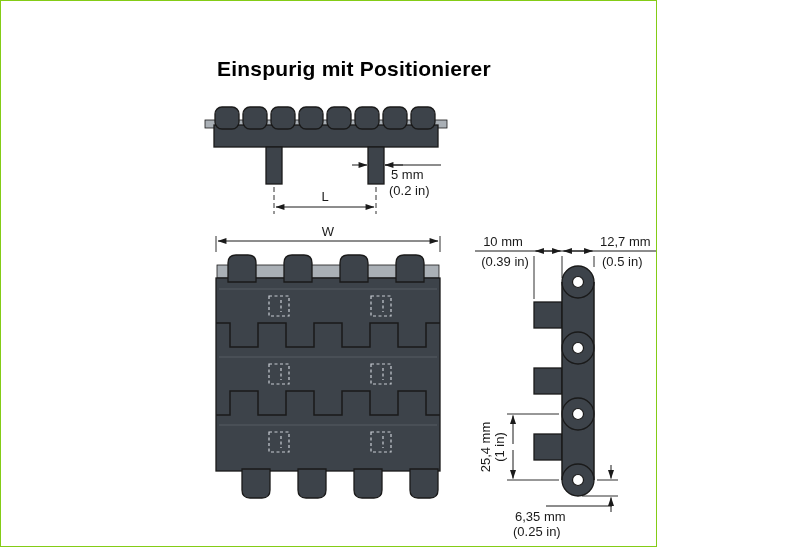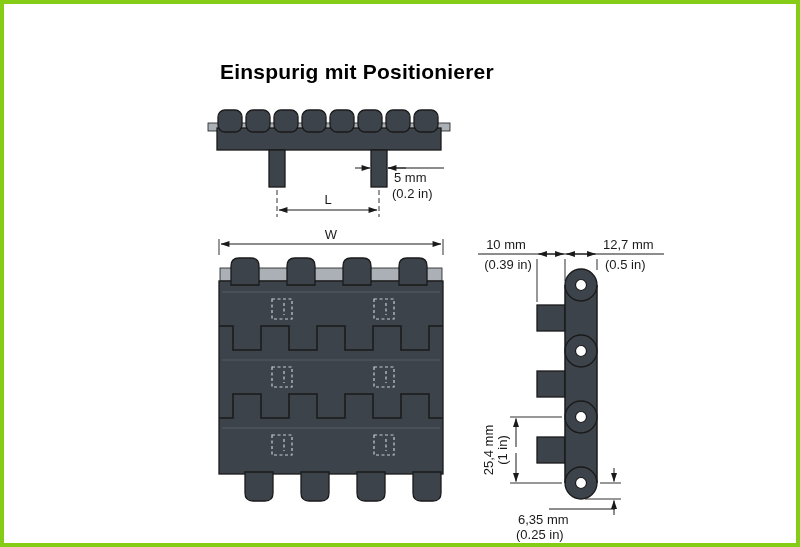--- a/index.html
+++ b/index.html
@@ -1,18 +1,18 @@
 <!DOCTYPE html>
 <html style="--module: #3d434a; --module-highlight: #5a6169; --rod: #aab0b6; --line: #1a1a1a; --hidden-line: #c9ced4; --background: #ffffff;"><head>
 <meta charset="utf-8">
 <style>
   html,body{margin:0;padding:0;background:#fff;}
   .canvas{
-    position:relative;width:800px;height:547px;box-sizing:border-box;
-    background:var(--background,#fff);border:4px solid #84cc16;overflow:hidden;
+    position:relative;width:657px;height:547px;box-sizing:border-box;
+    background:var(--background,#fff);border:1px solid #84cc16;overflow:hidden;
     font-family:"Liberation Sans",sans-serif;
   }
   .title{
     position:absolute;left:216px;top:56px;font-size:21px;font-weight:bold;
     color:#000;letter-spacing:.2px;
   }
   svg{position:absolute;left:0;top:0;display:block;}
   svg text{font-family:"Liberation Sans",sans-serif;font-size:13px;fill:var(--line,#1a1a1a);}
   .mod{fill:var(--module,#3d434a);stroke:var(--line,#1a1a1a);stroke-width:1.3;}
   .modf{fill:var(--module,#3d434a);}

